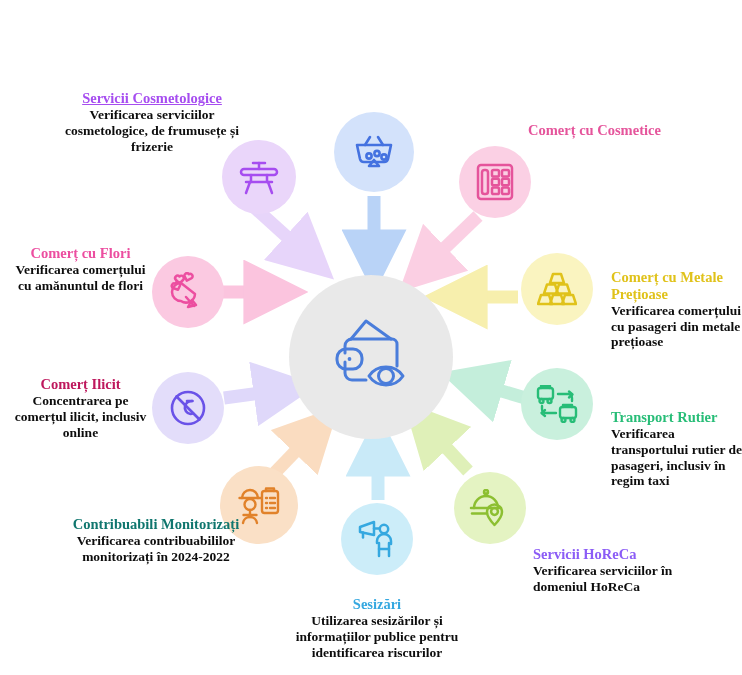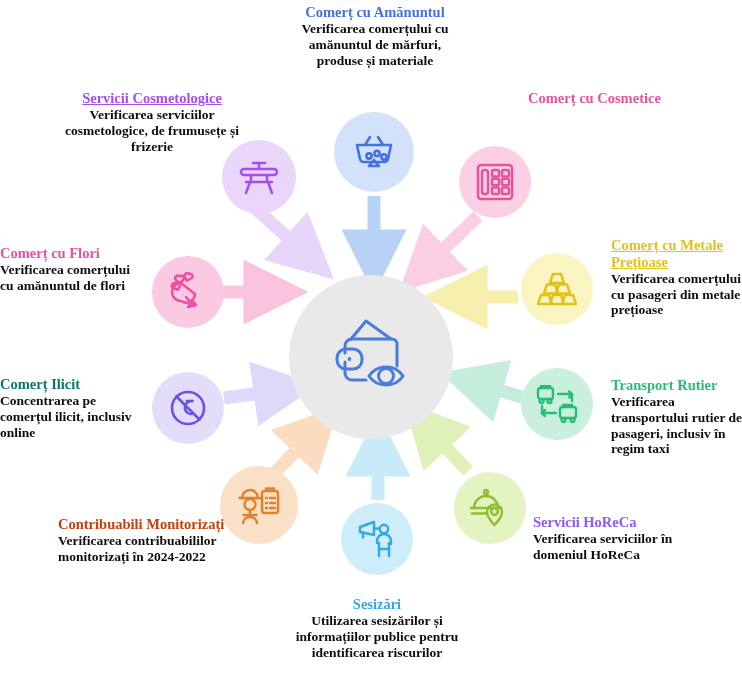--- a/index.html
+++ b/index.html
@@ -55,22 +55,22 @@
     font-size: 14.5px;
     display: block;
   }
   .txt .desc {
     font-weight: bold;
     font-size: 13.5px;
     color: #0d0d0d;
     display: block;
   }
   .al-c { text-align: center; }
-  .al-l { text-align: left; }
-  .al-r { text-align: left; }
+  .al-l { text-align: left; margin-top: 32px; }
+  .al-r { text-align: center; margin-left: 8px; }
 </style>
 </head>
 <body>
 
 <div id="stage">
 
   <svg class="arrow-layer" viewBox="0 0 742 675">
     <defs>
       <marker id="mA" markerWidth="5" markerHeight="5" refX="2.2" refY="2.5" orient="auto">
         <path d="M0,0 L5,2.5 L0,5 z" fill="#b9d3f7"></path>
@@ -140,24 +140,20 @@
   <div class="node" style="left:334px; top:112px; width:80px; height:80px; background:#d3e2fb;">
     <svg width="42" height="42" viewBox="0 0 42 42" fill="none" stroke="#4472e0" stroke-width="2.6" stroke-linecap="round" stroke-linejoin="round">
       <path d="M4 14 h34 l-3 14 a4 4 0 0 1 -4 3 H11 a4 4 0 0 1 -4 -3 z" stroke-dasharray="0"></path>
       <path d="M12 14 L17 6"></path>
         <path d="M30 14 L25 6"></path>
       <circle cx="16" cy="25" r="2.6"></circle>
       <circle cx="24" cy="22.5" r="2.6"></circle>
       <circle cx="31" cy="26" r="2.6"></circle>
       <path d="M21 29 L26 35 H16 z"></path>
     </svg>
-  </div>
-  <div class="txt al-c" style="left:286px; top:4px; width:178px;">
-    <span class="ttl" style="color:#4472e0;">Comerț cu Amănuntul</span>
-    <span class="desc">Verificarea comerțului cu amănuntul de mărfuri, produse și materiale</span>
   </div>
 
   <div class="node" style="left:459px; top:146px; width:72px; height:72px; background:#fbd0e4;">
     <svg width="40" height="40" viewBox="0 0 40 40" fill="none" stroke="#e5549b" stroke-width="2.5" stroke-linecap="round" stroke-linejoin="round">
       <rect x="3" y="3" width="34" height="34" rx="3"></rect>
       <rect x="7" y="8" width="6" height="24" rx="2.6"></rect>
       <rect x="17" y="8" width="7" height="6.5" rx="1.6"></rect>
       <rect x="27" y="8" width="7" height="6.5" rx="1.6"></rect>
       <rect x="17" y="16.8" width="7" height="6.5" rx="1.6"></rect>
       <rect x="27" y="16.8" width="7" height="6.5" rx="1.6"></rect>
@@ -173,21 +169,21 @@
     <svg width="40" height="36" viewBox="0 0 40 36" fill="none" stroke="#e0c21a" stroke-width="2.5" stroke-linecap="round" stroke-linejoin="round">
       <path d="M16 3 h8 l3 9 h-14 z"></path>
       <path d="M10 13.5 h8 l3 9 h-14 z"></path>
       <path d="M22 13.5 h8 l3 9 h-14 z"></path>
       <path d="M4 24 h8 l3 9 h-14 z"></path>
       <path d="M16 24 h8 l3 9 h-14 z"></path>
       <path d="M28 24 h8 l3 9 h-14 z"></path>
     </svg>
   </div>
   <div class="txt al-l" style="left:611px; top:237px; width:131px;">
-    <span class="ttl" style="color:#e0c21a;text-decoration:underline;">Comerț cu Metale Prețioase</span>
+    <span class="ttl" style="color:#e0c21a;">Comerț cu Metale Prețioase</span>
     <span class="desc">Verificarea comerțului cu pasageri din metale prețioase</span>
   </div>
 
   <div class="node" style="left:521px; top:368px; width:72px; height:72px; background:#c9f0dd;">
     <svg width="42" height="38" viewBox="0 0 42 38" fill="none" stroke="#27bd77" stroke-width="2.4" stroke-linecap="round" stroke-linejoin="round">
       <rect x="2" y="3" width="15" height="11" rx="2.5"></rect>
       <circle cx="5.5" cy="16" r="2"></circle>
         <circle cx="13.5" cy="16" r="2"></circle>
       <path d="M5 3 v-2 h9 v2"></path>
       <rect x="24" y="22" width="16" height="11" rx="2.5"></rect>
@@ -252,34 +248,34 @@
       <path d="M29 6 v-2.5 h8 V6"></path>
       <path d="M29 13 h1"></path>
         <path d="M33 13 h5"></path>
       <path d="M29 18 h1"></path>
         <path d="M33 18 h5"></path>
       <path d="M29 23 h1"></path>
         <path d="M33 23 h5"></path>
     </svg>
   </div>
   <div class="txt al-r" style="left:58px; top:516px; width:180px;">
-    <span class="ttl" style="color:#c2410c;">Contribuabili Monitorizați</span>
+    <span class="ttl" style="color:#0f766e;">Contribuabili Monitorizați</span>
     <span class="desc">Verificarea contribuabililor monitorizați în 2024-2022</span>
   </div>
 
   <div class="node" style="left:152px; top:372px; width:72px; height:72px; background:#e3ddfa;">
     <svg width="40" height="40" viewBox="0 0 40 40" fill="none" stroke="#6a52e8" stroke-width="2.6" stroke-linecap="round" stroke-linejoin="round">
       <circle cx="20" cy="20" r="16"></circle>
       <path d="M8.5 8.5 L31.5 31.5"></path>
       <path d="M24 13 a7.5 7.5 0 0 0 -7 5 a6.5 6.5 0 0 0 5.5 8 a7 7 0 0 0 2.5 -0.6"></path>
       <path d="M19 13 h5.5"></path>
     </svg>
   </div>
   <div class="txt al-r" style="left:0px; top:376px; width:145px;">
-    <span class="ttl" style="color:#0f766e;">Comerț Ilicit</span>
+    <span class="ttl" style="color:#be185d;">Comerț Ilicit</span>
     <span class="desc">Concentrarea pe comerțul ilicit, inclusiv online</span>
   </div>
 
   <div class="node" style="left:152px; top:256px; width:72px; height:72px; background:#fbc9e1;">
     <svg width="40" height="40" viewBox="0 0 40 40" fill="none" stroke="#ec4ea0" stroke-width="2.5" stroke-linecap="round" stroke-linejoin="round">
       <path d="M8 8 c-2.5 -2.5 1 -6 3.5 -3.5 c2.5 -2.5 6 1 3.5 3.5 l-3.5 3.5 z"></path>
       <path d="M17 5 c-2 -2.6 2 -5.4 4 -2.8 c2.8 -1.6 5.2 2.6 2.2 4.2 l-4.4 2.2 z"></path>
       <path d="M5 16 c-2.8 -1.4 -0.6 -5.8 2.4 -4.4 c1.2 -3 5.8 -1.2 4.6 1.8 l-2 4.4 z"></path>
       <path d="M13 11 L27 22 a9 9 0 0 1 -14 7 a9 9 0 0 1 0 -18 z"></path>
       <path d="M18 25 L26 34"></path>

